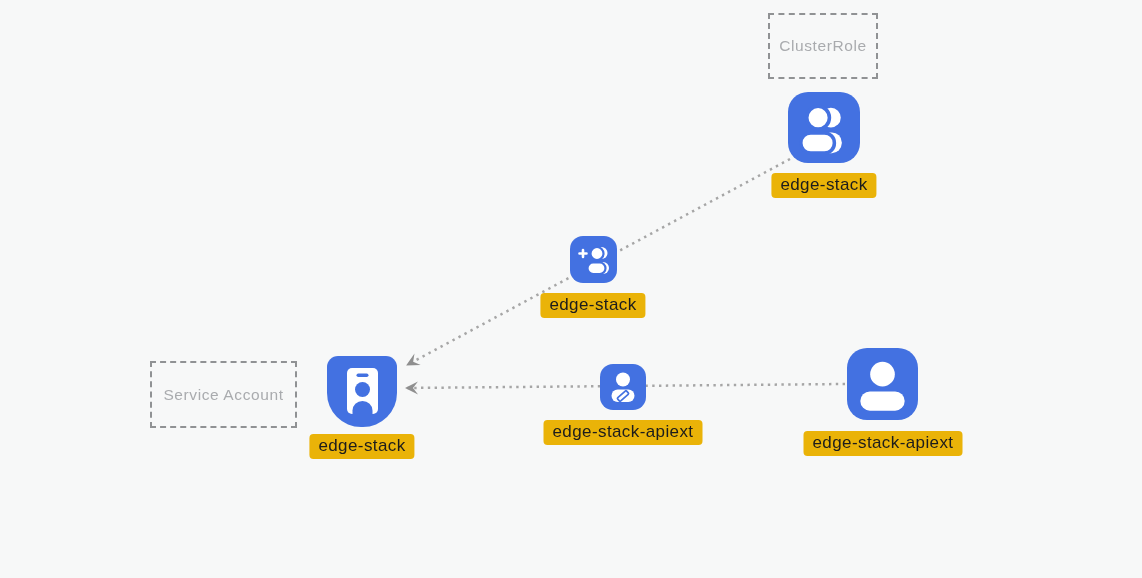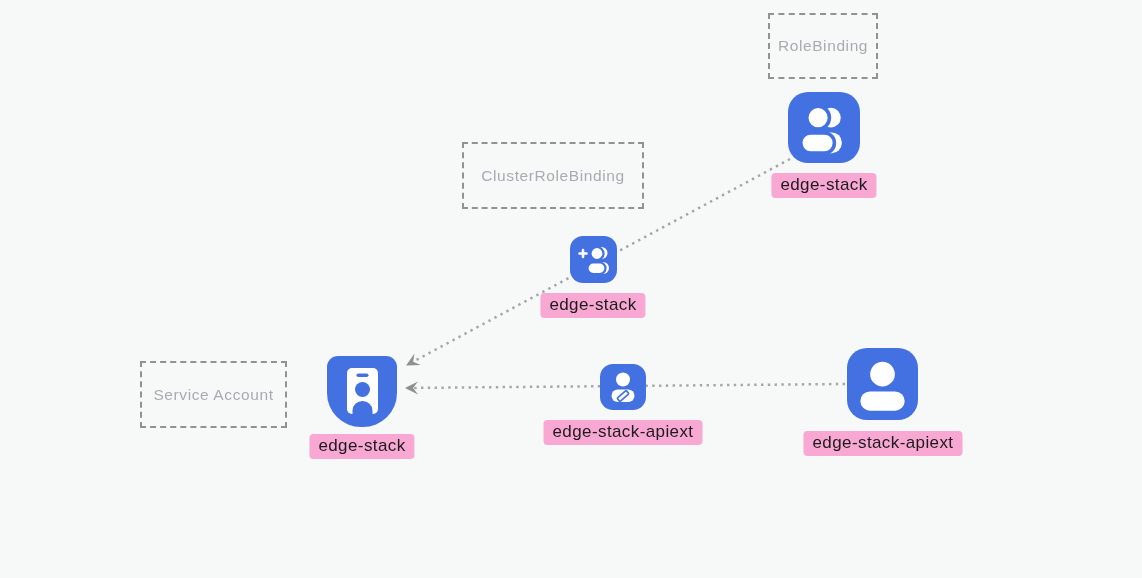--- a/index.html
+++ b/index.html
@@ -43,21 +43,21 @@
     z-index:3;
     cursor:pointer;
   }
   .node-icon.big{width:72px;height:71px;border-radius:20px;}
   .node-icon.small{width:47px;height:47px;border-radius:13px;}
   .node-icon.badge{width:70px;height:71px;border-radius:11px 11px 34px 34px;}
   
   .node-label{
     position:absolute;
     transform:translateX(-50%);
-    background:#f9a8d4;
+    background:#eab308;
     color:#1c1c1c;
     font-size:17px;
     letter-spacing:0.4px;
     padding:2px 9px 3px 9px;
     border-radius:4px;
     white-space:nowrap;
     z-index:4;
   }
 </style>
 </head>
@@ -69,26 +69,23 @@
     <defs>
       <marker id="arrow" markerUnits="userSpaceOnUse" markerWidth="18" markerHeight="18" refX="14" refY="8" orient="auto">
         <path d="M2 1.5 L15 8 L2 14.5 L7 8 Z" fill="#8f8f8f"></path>
       </marker>
     </defs>
     <line x1="790" y1="159" x2="407" y2="365" stroke="#a6a6a6" stroke-width="2.5" stroke-dasharray="2.4 4.4" marker-end="url(#arrow)"></line>
     <line x1="845" y1="384" x2="406" y2="388" stroke="#a6a6a6" stroke-width="2.5" stroke-dasharray="2.4 4.4" marker-end="url(#arrow)"></line>
   </svg>
 
   <div class="type-box" style="left:768px;top:13px;width:110px;height:66px;">
-    <span>RoleBinding</span>
+    <span>ClusterRole</span>
   </div>
-  <div class="type-box" style="left:462px;top:142px;width:182px;height:67px;">
-    <span>ClusterRoleBinding</span>
-  </div>
-  <div class="type-box" style="left:140px;top:361px;width:147px;height:67px;">
+  <div class="type-box" style="left:150px;top:361px;width:147px;height:67px;">
     <span>Service Account</span>
   </div>
 
   <div class="node-icon big" style="left:788px;top:92px;">
     <svg width="72" height="71" viewBox="0 0 72 72">
       <circle cx="43" cy="26" r="10" fill="#ffffff"></circle>
       <rect x="27" y="41" width="27" height="21" rx="10" fill="#ffffff"></rect>
       <circle cx="30" cy="26" r="11.5" fill="#ffffff" stroke="#4371e1" stroke-width="3.6"></circle>
       <rect x="12.5" y="41.5" width="34" height="20.5" rx="10" fill="#ffffff" stroke="#4371e1" stroke-width="3.6"></rect>
     </svg>

